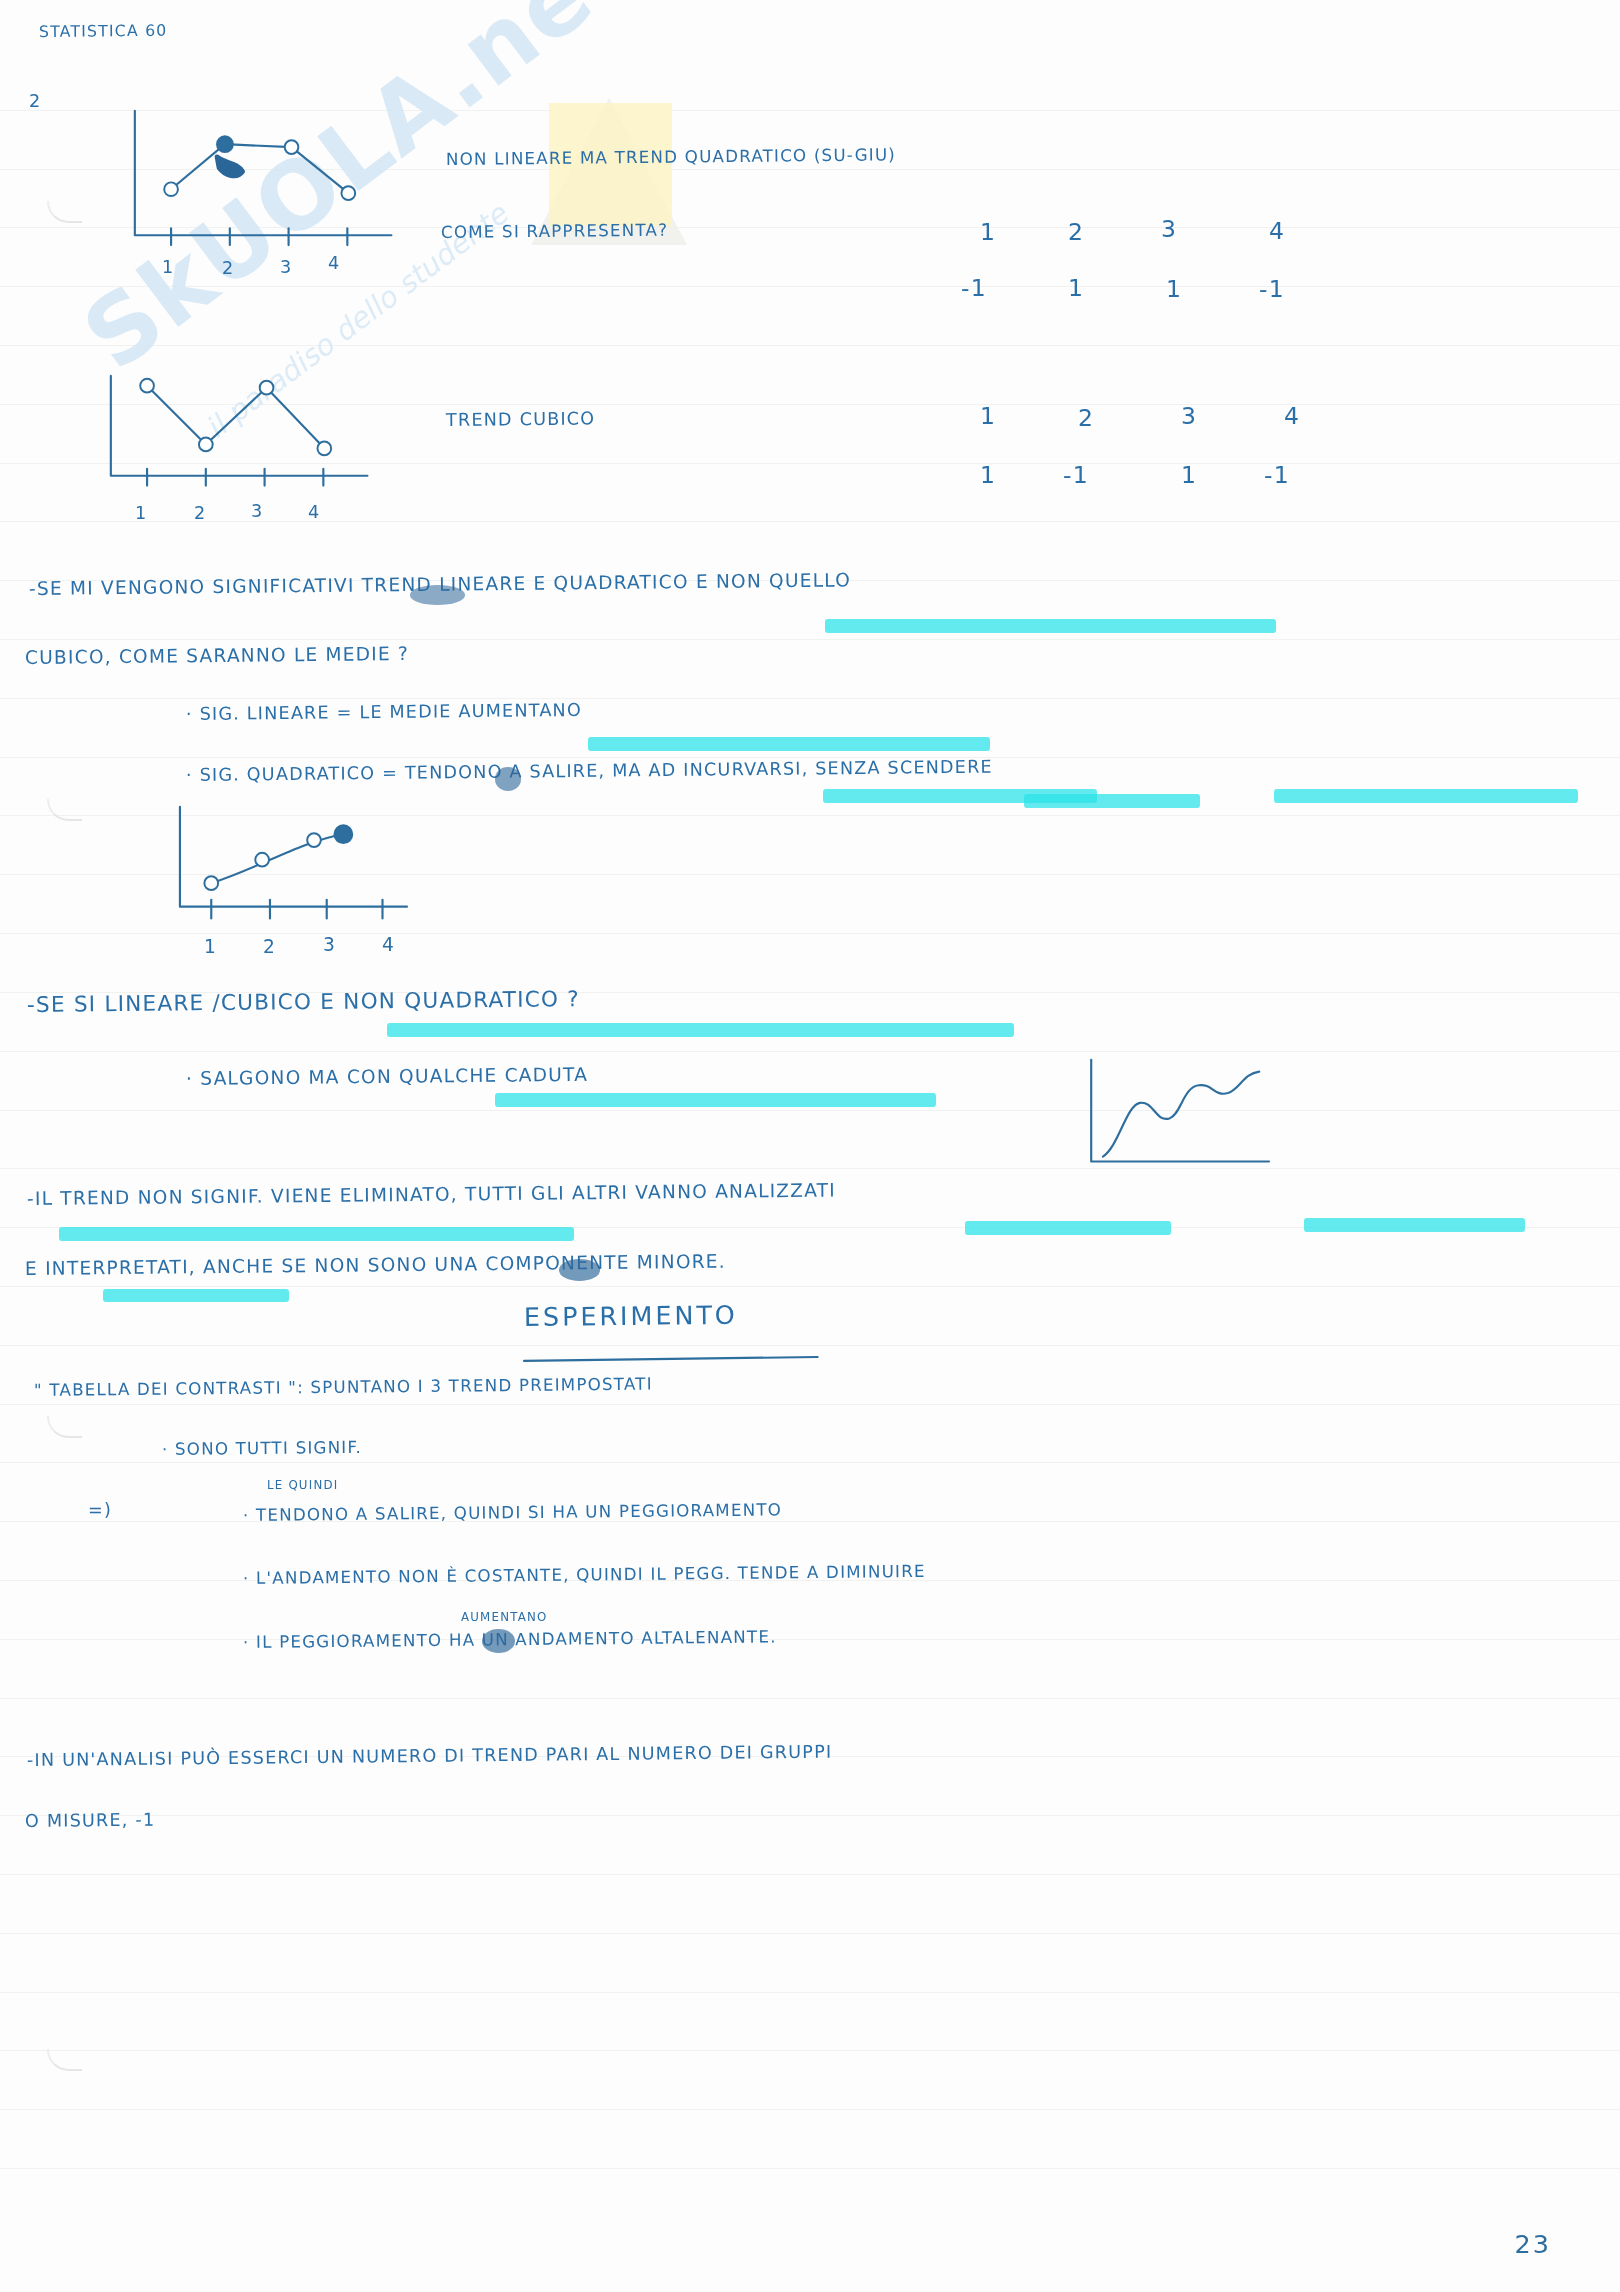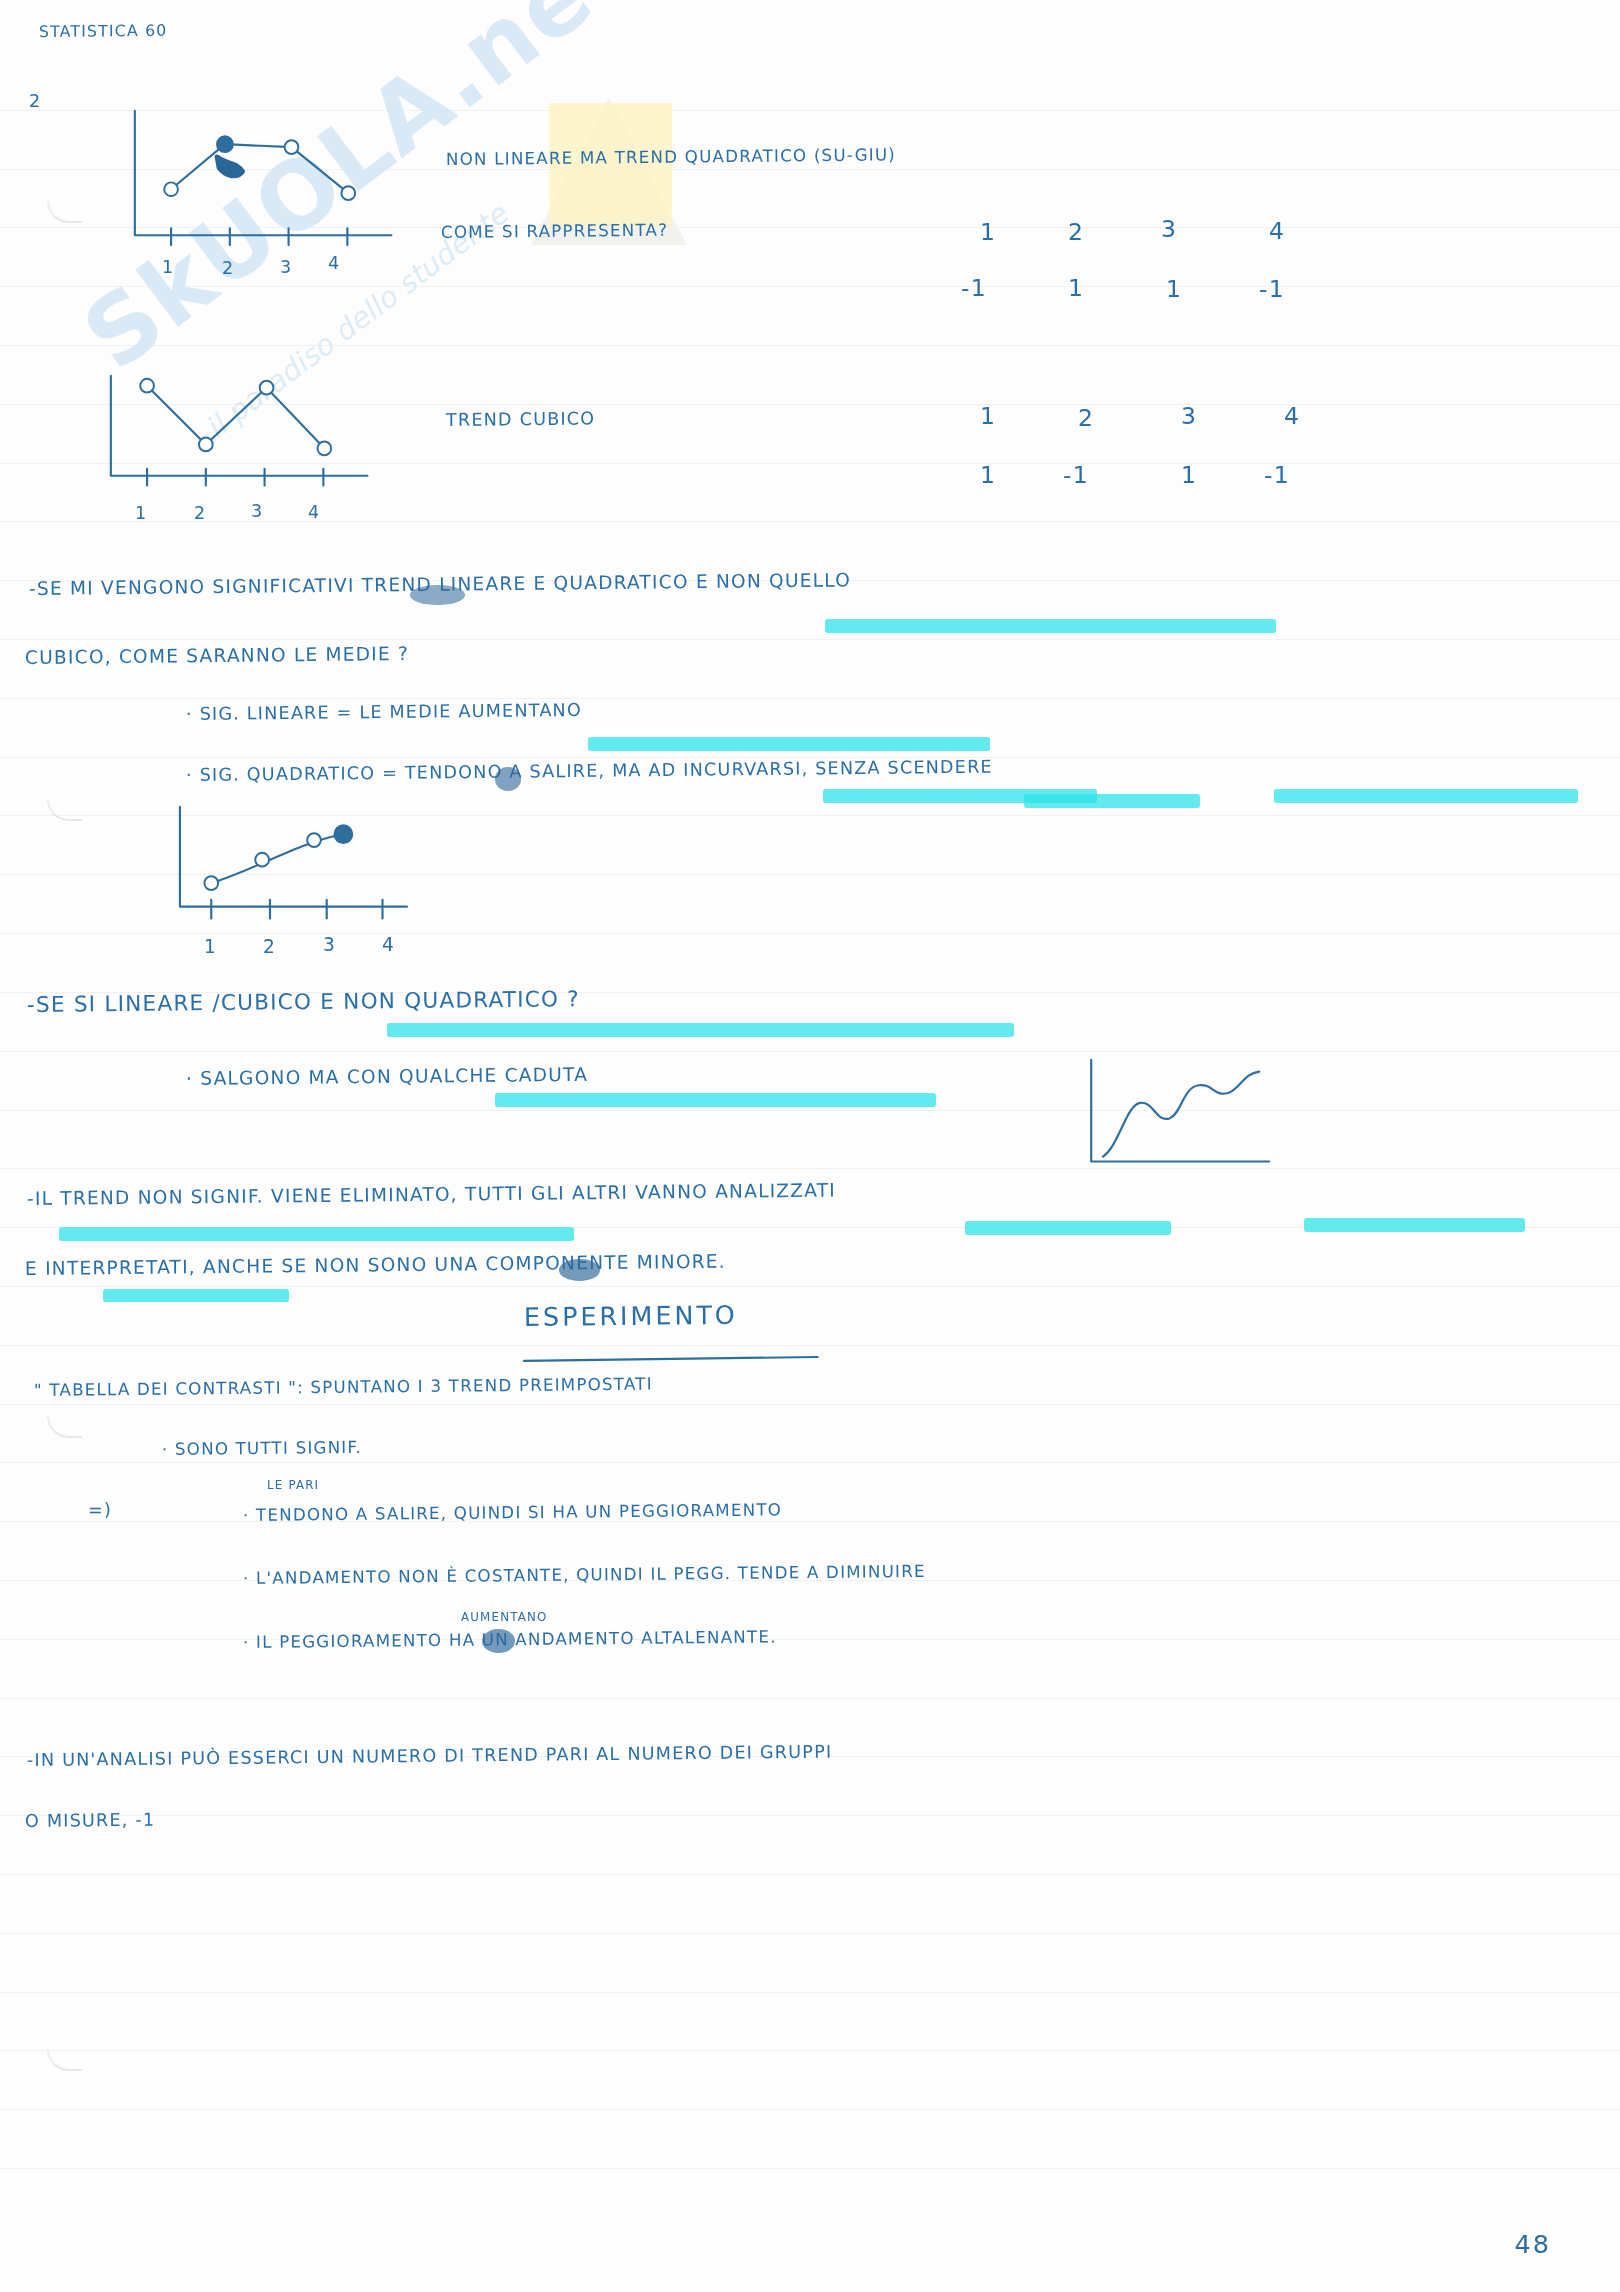--- a/index.html
+++ b/index.html
@@ -334,28 +334,28 @@
   <div class="hw s26 slant3" style="left:524px; top:1302px; letter-spacing:2.9px;">ESPERIMENTO</div>
   <svg class="draw" style="left:524px; top:1355px; width:323px; height:11.8px;" viewBox="0 0 330 12" width="323" height="11.8">
     <path d="M0 6 L300 2"></path>
   </svg>
 
   <div class="hw s17 slant3" style="left:34px; top:1380px;">" TABELLA DEI CONTRASTI ": SPUNTANO I 3 TREND PREIMPOSTATI</div>
 
   <div class="hw s17 slant3" style="left:162px; top:1439px;">· SONO TUTTI SIGNIF.</div>
 
   <div class="hw s18" style="left:88px; top:1500px;">=)</div>
-  <div class="hw s12" style="left:267px; top:1478px;">LE PARI</div>
+  <div class="hw s12" style="left:267px; top:1478px;">LE QUINDI</div>
   <div class="hw s17 slant3" style="left:243px; top:1505px;">· TENDONO A SALIRE, QUINDI SI HA UN PEGGIORAMENTO</div>
 
   <div class="hw s17 slant3" style="left:243px; top:1568px;">· L'ANDAMENTO NON È COSTANTE, QUINDI IL PEGG. TENDE A DIMINUIRE</div>
 
   <div class="hw s12" style="left:461px; top:1610px;">AUMENTANO</div>
   <div class="hw s17 slant3" style="left:243px; top:1632px;">· IL PEGGIORAMENTO HA UN ANDAMENTO ALTALENANTE.</div>
   <div class="blot" style="left:482px; top:1629px; width:33px; height:23.5px; opacity:0.65; border-radius:50%;"></div>
 
   <div class="hw s18 slant3" style="left:27.4px; top:1750px;">-IN UN'ANALISI PUÒ ESSERCI UN NUMERO DI TREND PARI AL NUMERO DEI GRUPPI</div>
   <div class="hw s18 slant3" style="left:24.5px; top:1811px;">O MISURE, -1</div>
 
-  <div id="pageno">48</div>
+  <div id="pageno">23</div>
 
 </div>
 
 
 </body></html>

